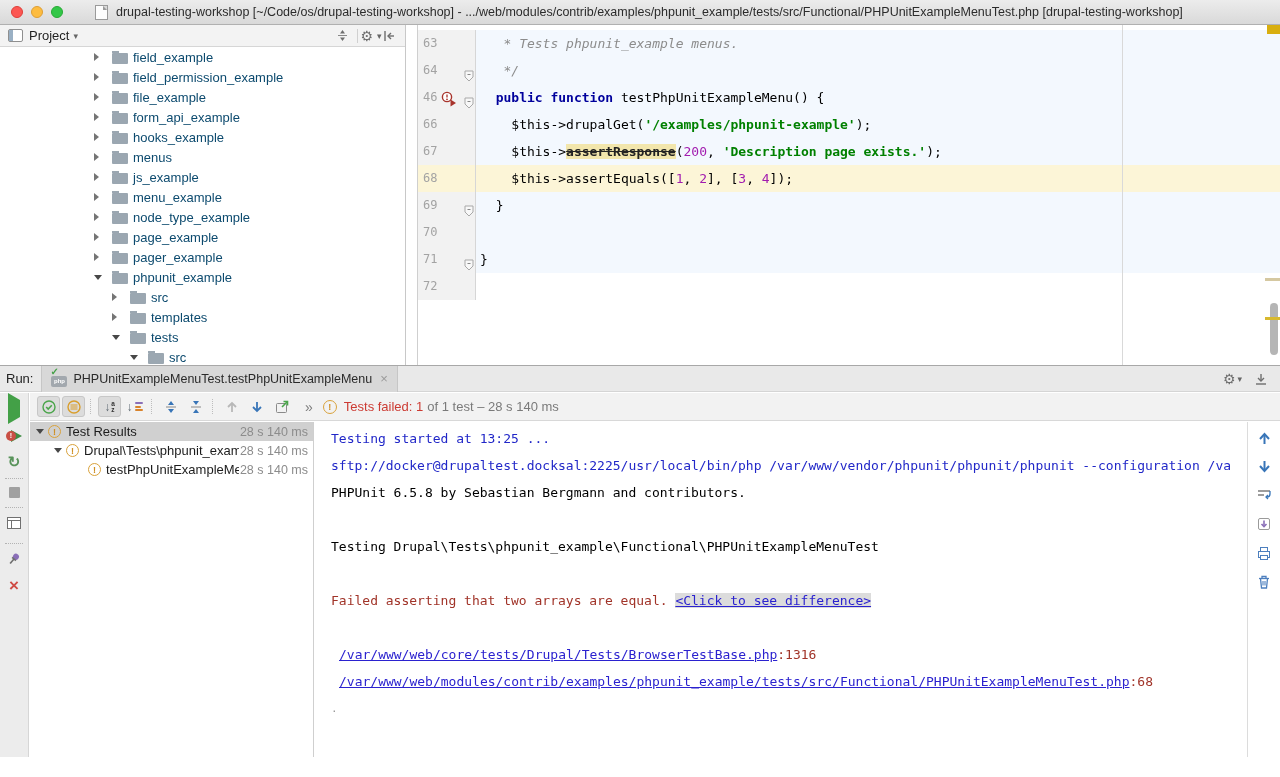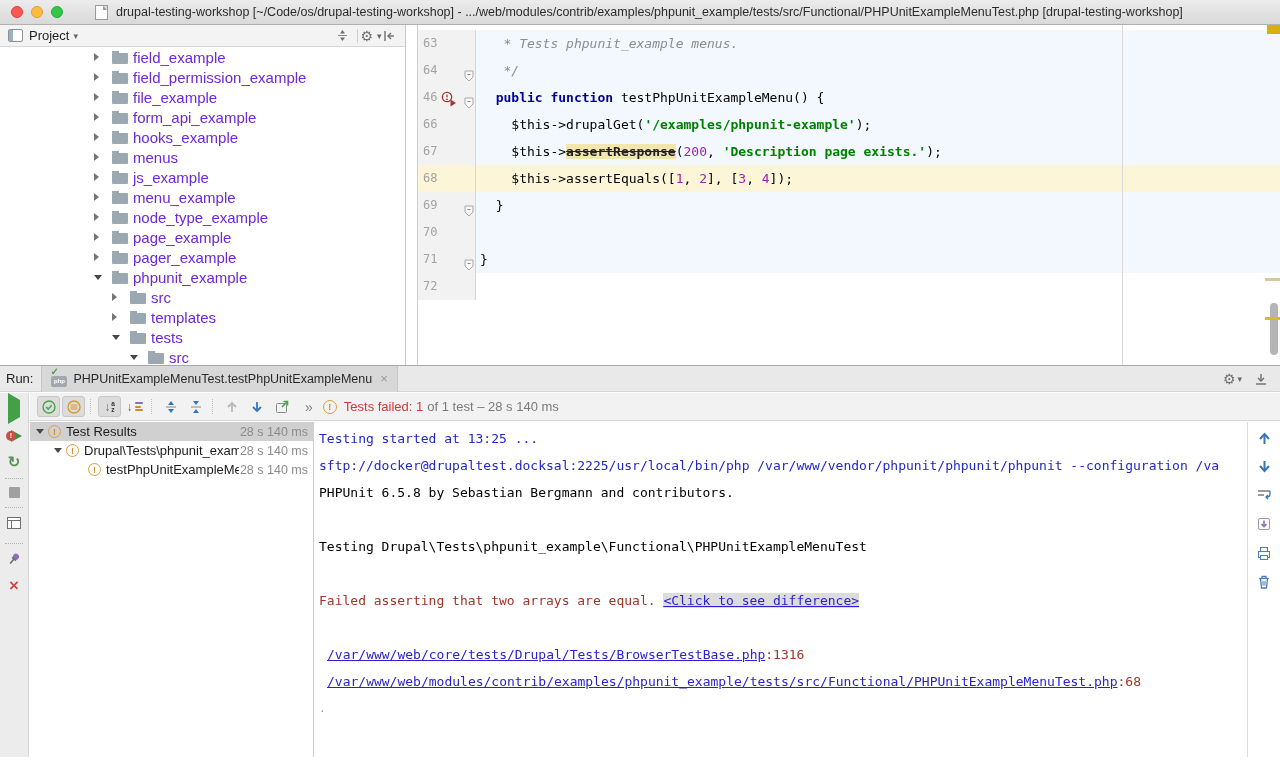--- a/index.html
+++ b/index.html
@@ -21,21 +21,21 @@
   #project { position:absolute; left:0; top:25px; width:406px; height:340px; background:#fff; border-right:1px solid #c8c8c8; overflow:hidden; }
   #ptrack { position:absolute; left:406px; top:25px; width:12px; height:340px; background:#fff; border-right:1px solid #cfcfcf; }
   .phead { height:22px; background:#f3f3f3; border-bottom:1px solid #d6d6d6; display:flex; align-items:center; font-size:13px; color:#1f1f1f; }
   .ptool-icon { width:16px; height:16px; margin-right:2px; position:relative; display:flex; align-items:center; justify-content:center; }
   .phead .win-icon { width:15px; height:13px; border:1px solid #8f8f8f; border-radius:2px; margin:0 6px 0 8px; position:relative; background:#fff; }
   .phead .win-icon::before { content:""; position:absolute; left:0; top:0; bottom:0; width:4px; background:#9ab0c4; }
   .phead .dd { font-size:9px; color:#666; margin-left:4px; }
   .phead .spacer { flex:1; }
   .phead .sep { width:1px; height:14px; background:#d0d0d0; margin:0 5px; }
   .gear { font-size:14px; color:#6e6e6e; line-height:1; }
-  .prow { height:20px; display:flex; align-items:center; font-size:15px; color:#6d28d9; white-space:nowrap; }
+  .prow { height:20px; display:flex; align-items:center; font-size:13px; color:#0c4a6e; white-space:nowrap; }
   .tri { width:9px; height:20px; display:inline-flex; align-items:center; margin-right:5px; flex:none; }
   .tri.col::after { content:""; border-left:5px solid #757575; border-top:4px solid transparent; border-bottom:4px solid transparent; }
   .tri.exp::after { content:""; border-top:5px solid #474747; border-left:4px solid transparent; border-right:4px solid transparent; }
   .fldr { width:16px; height:11px; background:#9ba7b1; border-radius:1px; position:relative; margin:2px 5px 0 4px; flex:none; }
   .fldr::before { content:""; position:absolute; top:-2px; left:0; width:7px; height:2px; background:#9ba7b1; }
   .lvl0 { padding-left:94px; } .lvl1 { padding-left:112px; } .lvl2 { padding-left:130px; }
 
   
   #editor { position:absolute; left:418px; top:25px; width:862px; height:340px; background:#fff; overflow:hidden; }
   .elines { position:absolute; left:0; top:5px; right:0; }
@@ -105,21 +105,21 @@
 
   .treepane { position:absolute; left:30px; top:56px; bottom:0; width:284px; background:#fff; border-right:1px solid #cfcfcf; overflow:hidden; }
   .trow { height:19px; display:flex; align-items:center; font-size:13px; color:#1c1c1c; }
   .trow.selected { background:#d0d0d0; }
   .trow .tri { margin-right:3px; }
   .trow .bang { margin-right:5px; }
   .tlabel { flex:1; overflow:hidden; white-space:nowrap; }
   .tdur { flex:none; width:74px; text-align:right; padding-right:5px; color:#8c8c8c; font-size:12.5px; }
 
   .consolepane { position:absolute; left:315px; top:56px; right:33px; bottom:0; background:#fff; overflow:hidden;
-    font-family:"DejaVu Sans Mono","Liberation Mono",monospace; font-size:13px; padding:3px 0 0 4px; }
+    font-family:"DejaVu Sans Mono","Liberation Mono",monospace; font-size:13px; padding:3px 0 0 16px; }
   .cline { height:27px; line-height:27px; white-space:nowrap; }
   .cline.sys { color:#2127c8; }
   .cline.out { color:#000; }
   .failtext { color:#a13429; }
   .clink { color:#2b22cf; text-decoration:underline; }
   .difflink { background:#dcdcdc; }
   .lineno { color:#a13429; }
   .cline.trace { padding-left:8px; }
   .cline.tail { color:#999; font-size:11px; }
 

